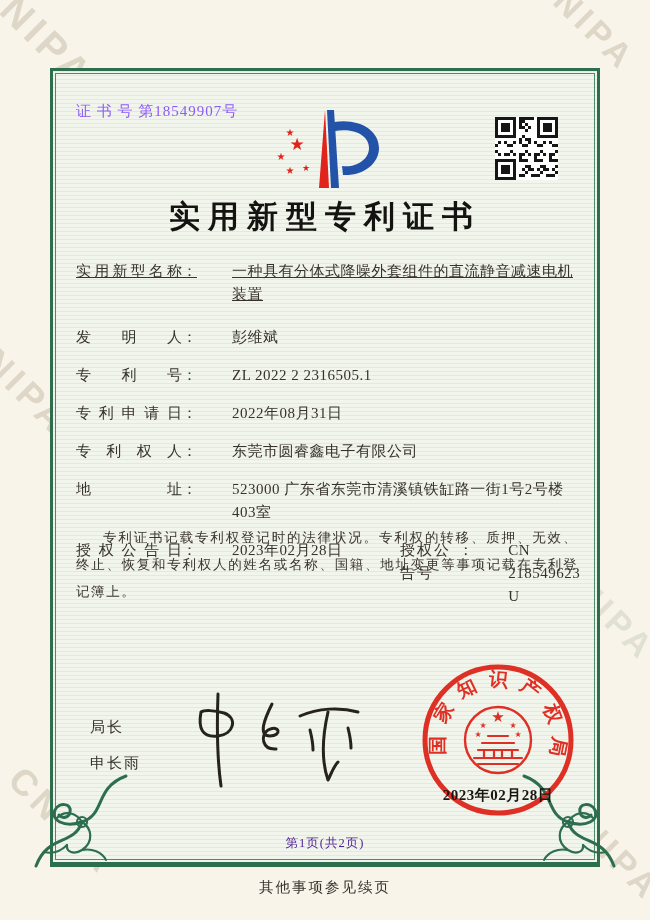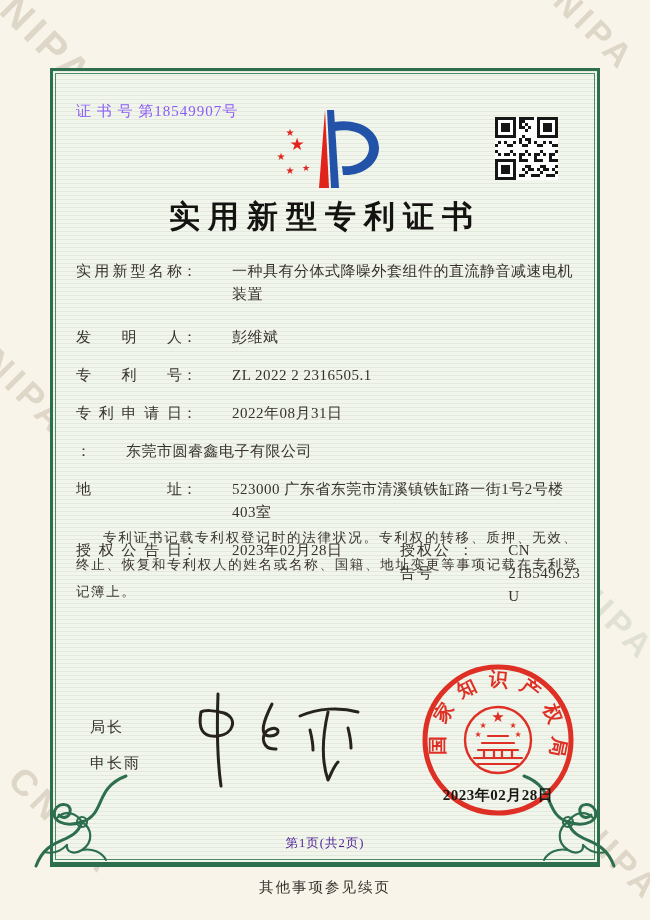--- a/index.html
+++ b/index.html
@@ -36,21 +36,21 @@
   
   .cert-no { position:absolute; left:76px; top:102px; font-size:15px; color:#8b5cf6; letter-spacing:1px; }
   .logo { position:absolute; left:273px; top:100px; }
   .qr { position:absolute; left:495px; top:117px; width:63px; height:63px; background:#fff; }
   .title { position:absolute; left:50px; top:196px; width:550px; text-align:center;
            font-size:31px; font-weight:bold; color:#151311; letter-spacing:8px; }
 
   
   .fields { position:absolute; left:76px; top:260px; width:510px; font-size:15px; color:#37322d; }
   .f-row { display:flex; margin-bottom:15px; line-height:23px; }
-  .f-row.gap { margin-bottom:20px; }
+  .f-row.gap { margin-bottom:20px;text-decoration:underline; }
   .f-label { width:106px; text-align:justify; text-align-last:justify; flex:0 0 106px; }
   .f-colon { flex:0 0 auto; }
   .f-value { letter-spacing:0.5px;margin-left:35px; }
   .f-value.w { flex:0 0 168px; }
   .f-label2 { letter-spacing:2px; }
 
   
   .paras { position:absolute; left:76px; top:524px; width:502px; font-size:13.5px; color:#3b362f;
            line-height:27px; letter-spacing:1.6px; text-align:justify; }
   .paras p { text-indent:2em; margin-bottom:5px; }
@@ -330,20 +330,21 @@
       <span class="f-label">专利号</span>
         <span class="f-colon">：</span>
       <span class="f-value">ZL 2022 2 2316505.1</span>
     </div>
     <div class="f-row">
       <span class="f-label">专利申请日</span>
         <span class="f-colon">：</span>
       <span class="f-value">2022年08月31日</span>
     </div>
     <div class="f-row">
+      <span class="f-label">专利权人</span>
         <span class="f-colon">：</span>
       <span class="f-value">东莞市圆睿鑫电子有限公司</span>
     </div>
     <div class="f-row">
       <span class="f-label">地址</span>
         <span class="f-colon">：</span>
       <span class="f-value">523000 广东省东莞市清溪镇铁缸路一街1号2号楼403室</span>
     </div>
     <div class="f-row">
       <span class="f-label">授权公告日</span>

